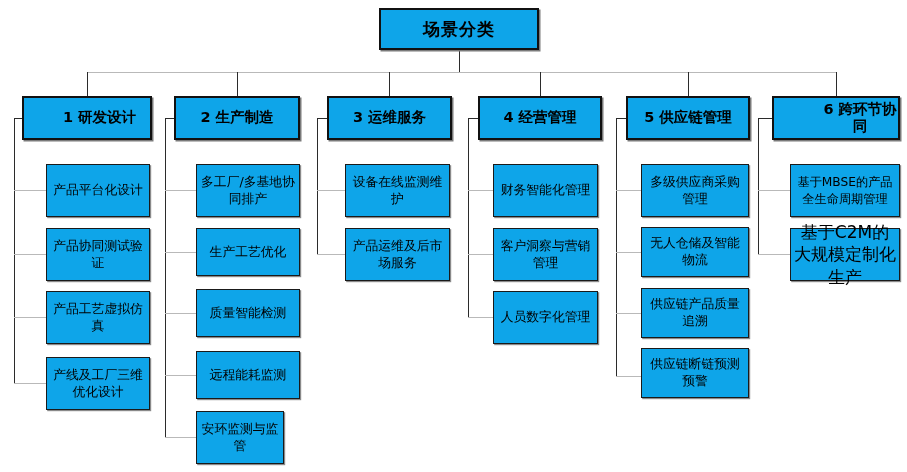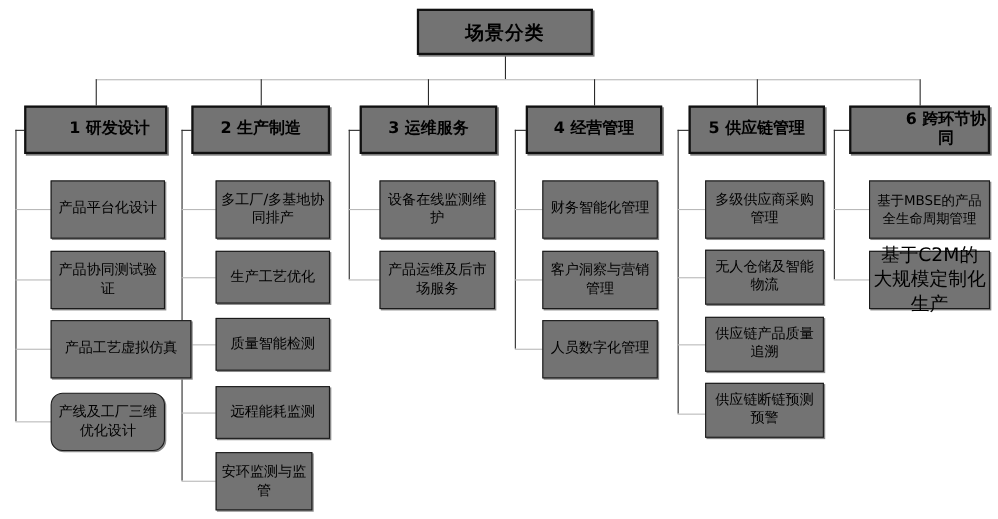--- a/index.html
+++ b/index.html
@@ -14,21 +14,21 @@
     position: relative;
     width: 907px;
     height: 472px;
     background: #ffffff;
     overflow: hidden;
   }
   
   .box {
     position: absolute;
     box-sizing: border-box;
-    background: #737373;
+    background: #0ea5e9;
     display: flex;
     align-items: center;
     justify-content: center;
     text-align: center;
     color: #000000;
     z-index: 5;
   }
   .root-box {
     border: 2px solid #111111;
     font-size: 17px;
@@ -142,24 +142,24 @@
   <div class="box cat-box" style="left:772px; top:96px; width:128px; height:44px;padding-left:48px;">
     <span class="label-inner">6 跨环节协同</span>
   </div>
 
   <div class="box item-box" style="left:46px; top:164px; width:104px; height:53px;">
     <span class="label-inner">产品平台化设计</span>
   </div>
   <div class="box item-box" style="left:46px; top:228px; width:104px; height:53px;">
     <span class="label-inner">产品协同测试验证</span>
   </div>
-  <div class="box item-box" style="left:46px; top:291px; width:128px; height:53px;">
+  <div class="box item-box" style="left:46px; top:291px; width:104px; height:53px;">
     <span class="label-inner">产品工艺虚拟仿真</span>
   </div>
-  <div class="box item-box" style="left:46px; top:357px; width:104px; height:53px;border-radius:11px;">
+  <div class="box item-box" style="left:46px; top:357px; width:104px; height:53px;">
     <span class="label-inner">产线及工厂三维优化设计</span>
   </div>
 
   <div class="box item-box" style="left:196px; top:164px; width:104px; height:53px;">
     <span class="label-inner">多工厂/多基地协同排产</span>
   </div>
   <div class="box item-box" style="left:196px; top:228px; width:104px; height:48px;">
     <span class="label-inner">生产工艺优化</span>
   </div>
   <div class="box item-box" style="left:196px; top:289px; width:104px; height:48px;">

